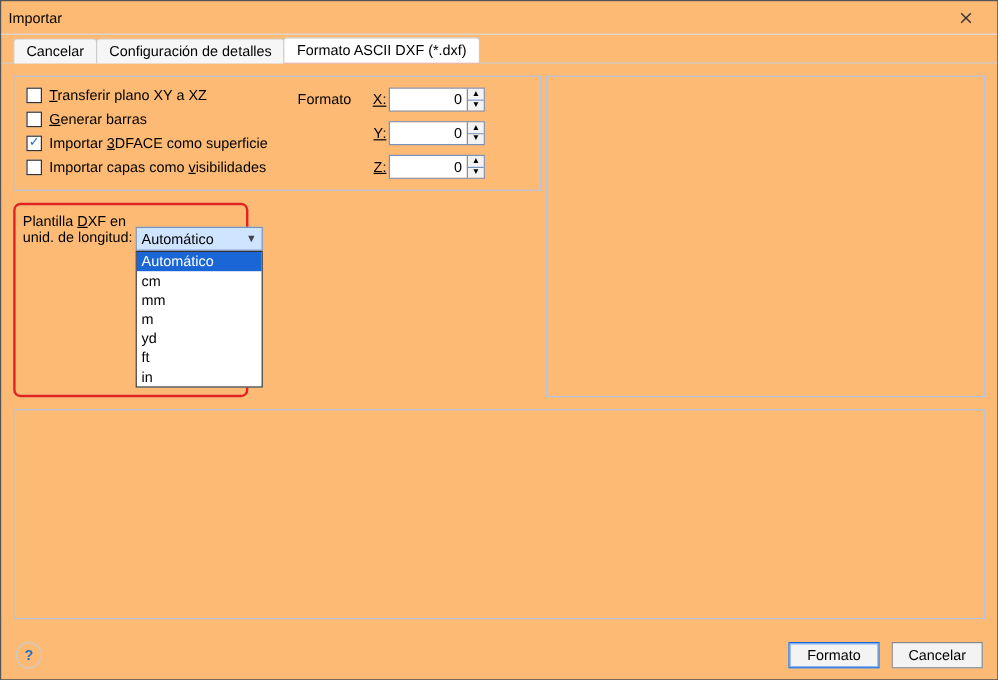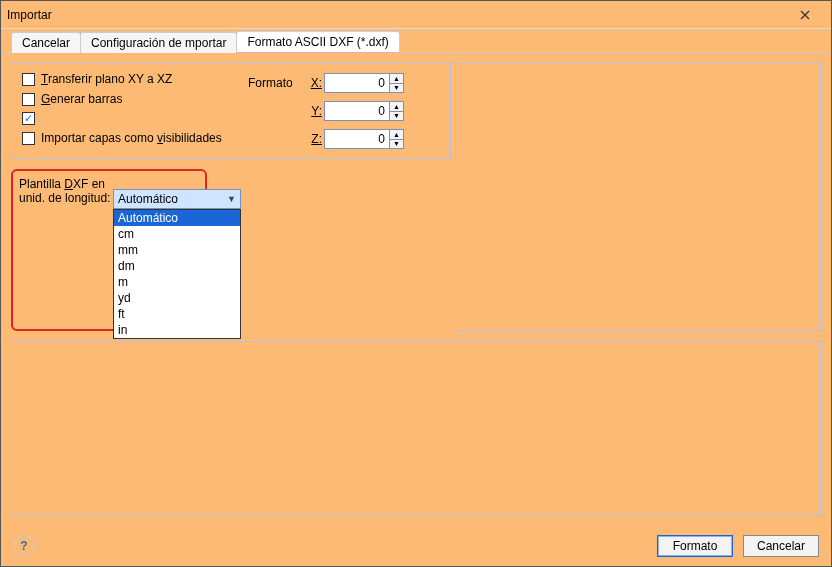--- a/index.html
+++ b/index.html
@@ -26,21 +26,21 @@
 .offset-label { grid-column: 1; }
 .axis { text-align: right; padding-right: 2px; text-decoration: underline; }
 .spin { display: flex; height: 20px; border: 1px solid #7a91bd; }
 .spin input { flex: 1; border: none; text-align: right; padding: 0 4px; outline: none; width: 100%; font-size: 12px; }
 .spin-btns { width: 14px; display: flex; flex-direction: column; border-left: 1px solid #7a91bd; }
 .spin-btn { flex: 1; display: flex; align-items: center; justify-content: center; background: #f3f3f3; font-size: 7px; line-height: 1; cursor: default; }
 .spin-btn:first-child { border-bottom: 1px solid #7a91bd; }
 .panel-mid { flex: 1; display: flex; gap: 10px; }
 .red-wrap { position: relative; border: 2px solid #e02424; border-radius: 6px; width: 196px; padding: 6px 6px; }
 .unit-label { margin-bottom: 20px; }
-.unit-select { position: relative; width: 128px; }
+.unit-select { position: relative; width: 106px; }
 .unit-selected { height: 20px; border: 1px solid #7a91bd; background: #cfe4ff; display: flex; align-items: center; padding: 0 4px; justify-content: space-between; cursor: default; }
 .unit-chevron { font-size: 9px; color: #444; }
 .unit-list { position: absolute; top: 20px; left: 0; width: 100%; border: 1px solid #333; background: #fff; z-index: 10; }
 .unit-item { padding: 1px 4px; cursor: default; }
 .unit-item.sel { background: #1a66d6; color: #fff; }
 .layer-block { flex: 1; border: 1px solid #b6c3e0; padding: 6px 8px; display: flex; flex-direction: column; gap: 6px; }
 .layer-row { display: flex; gap: 6px; align-items: center; }
 .layer-select { flex: 1; height: 22px; border: 1px solid #ccc; background: #fafafa; display: flex; align-items: center; justify-content: flex-end; padding: 0 4px; }
 .layer-chevron { font-size: 9px; color: #555; }
 .layer-btn { width: 28px; height: 22px; border: 1px solid #ccc; background: #f3f3f3; border-radius: 2px; display: flex; align-items: center; justify-content: center; cursor: default; }
@@ -61,40 +61,41 @@
     <span class="titlebar-title">Importar</span>
     <div class="close-btn">
       <svg viewBox="0 0 10 10">
           <path d="M1 1 L9 9 M9 1 L1 9" stroke="#333" stroke-width="1.2"></path>
         </svg>
     </div>
   </div>
 
   <div class="tabs-row">
     <div class="tab">Cancelar</div>
-    <div class="tab">Configuración de mportar</div>
+    <div class="tab">Configuración de detalles</div>
     <div class="tab active">Formato ASCII DXF (*.dxf)</div>
   </div>
 
   <div class="body">
     <div class="upper">
       <div class="col-left">
 
         <div class="panel panel-top">
           <div class="opts">
             <div class="check-row">
               <span class="checkbox"></span>
               <span><span class="u">T</span>ransferir plano XY a XZ</span>
             </div>
             <div class="check-row">
               <span class="checkbox"></span>
               <span><span class="u">G</span>enerar barras</span>
             </div>
             <div class="check-row">
               <span class="checkbox checked"></span>
+              <span>Importar <span class="u">3</span>DFACE como superficie</span>
             </div>
             <div class="check-row">
               <span class="checkbox"></span>
               <span>Importar capas como <span class="u">v</span>isibilidades</span>
             </div>
           </div>
           <div class="offset">
             <span class="offset-label">Formato</span>
             <span class="axis">X:</span>
             <div class="spin">
@@ -133,21 +134,20 @@
             </div>
             <div class="unit-select" style="position:absolute; left:100px; top:18px;">
               <div class="unit-selected">
                 <span>Automático</span>
                 <span class="unit-chevron">▼</span>
               </div>
               <div class="unit-list">
                 <div class="unit-item sel">Automático</div>
                 <div class="unit-item">cm</div>
                 <div class="unit-item">mm</div>
-                <div class="unit-item">dm</div>
                 <div class="unit-item">m</div>
                 <div class="unit-item">yd</div>
                 <div class="unit-item">ft</div>
                 <div class="unit-item">in</div>
               </div>
             </div>
           </div>
 
         </div>
 

